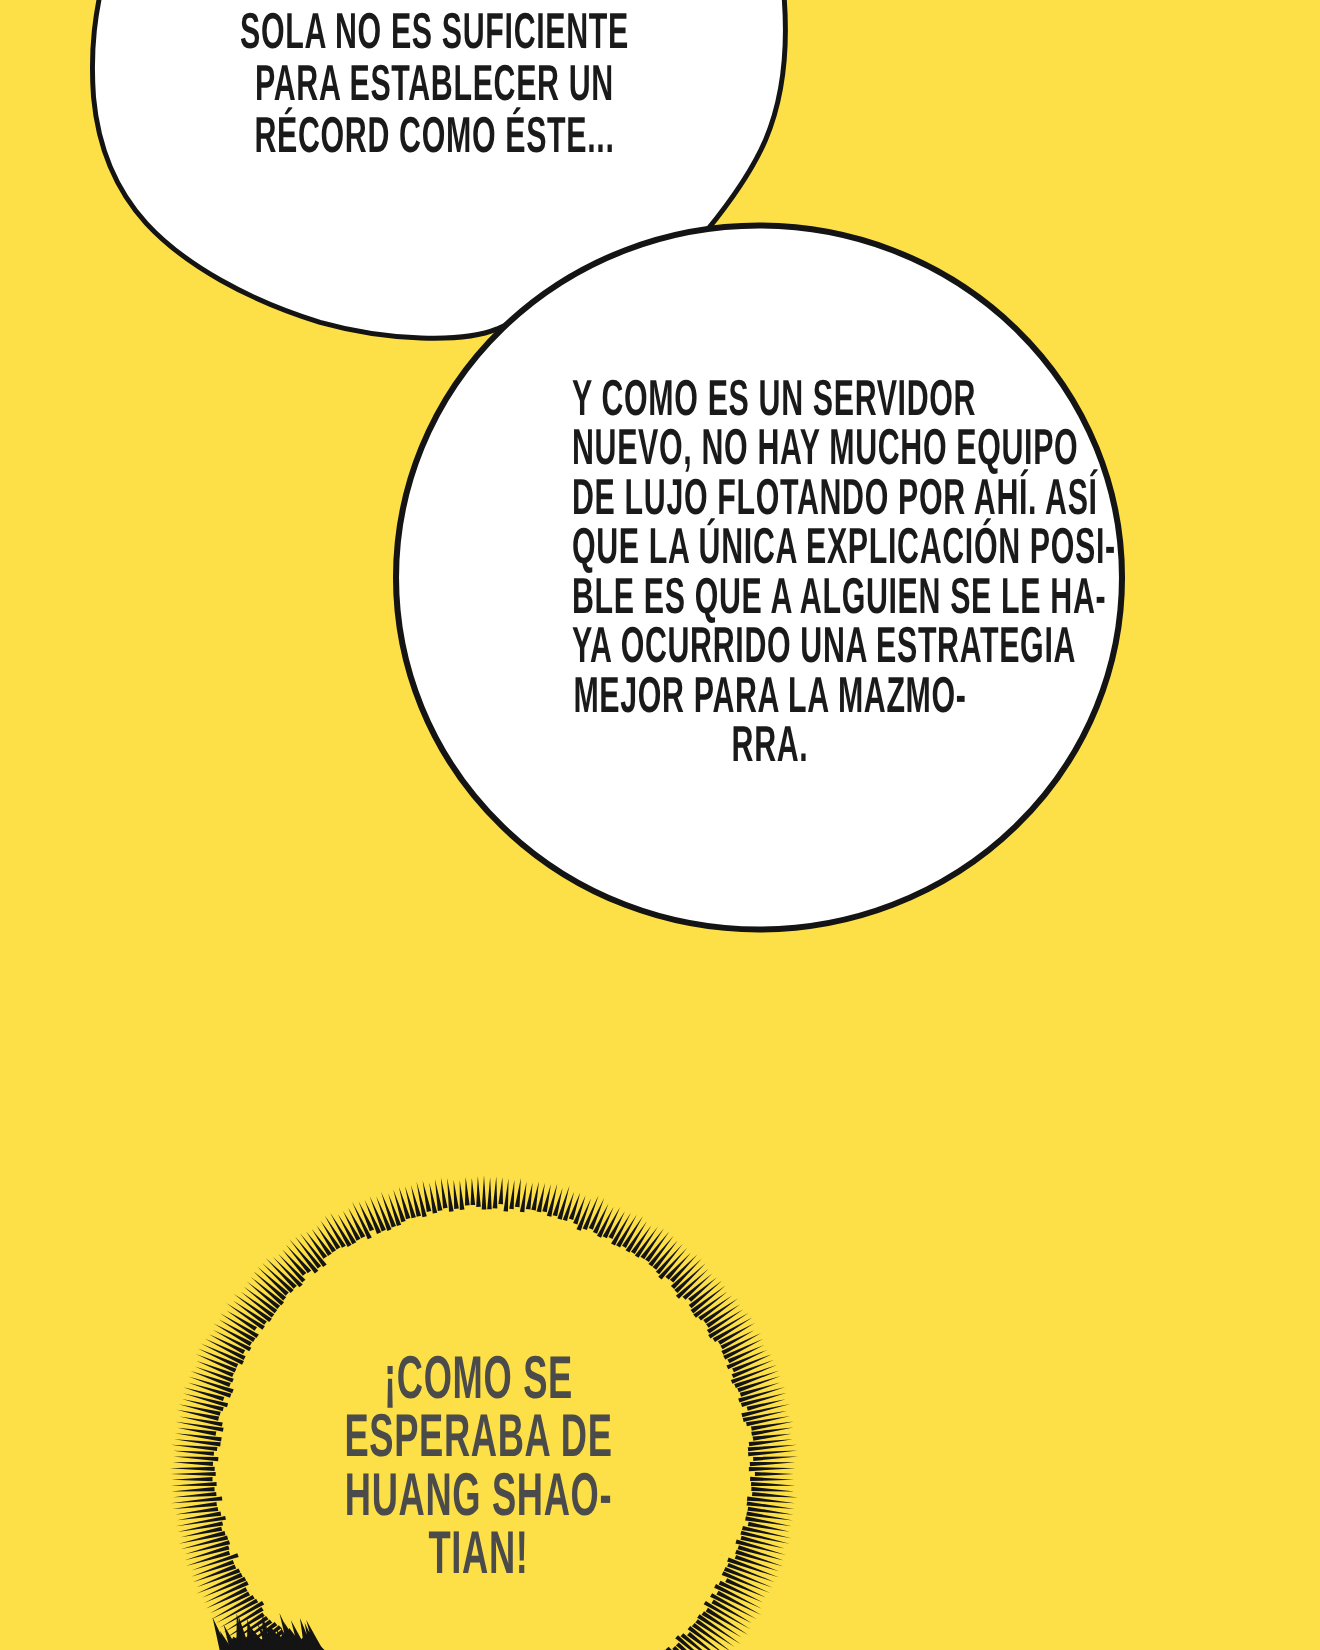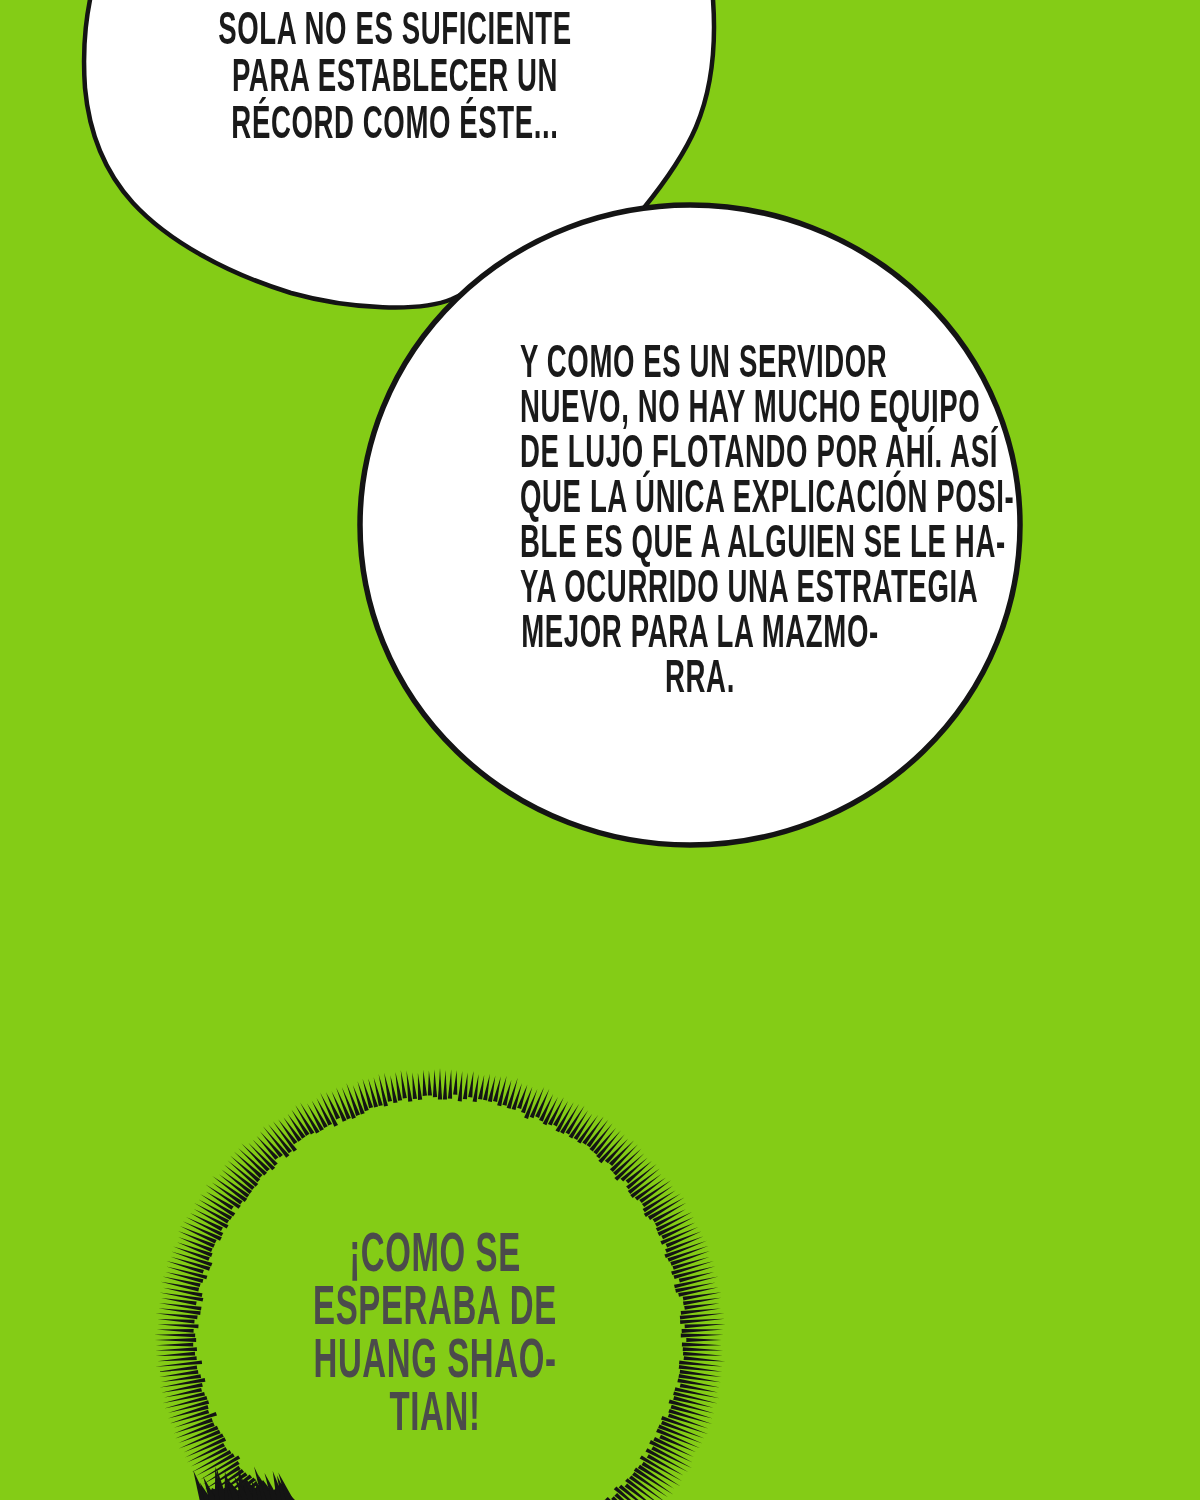--- a/index.html
+++ b/index.html
@@ -1,20 +1,20 @@
 <!DOCTYPE html>
 <html><head>
 <meta charset="utf-8">
 <style>
   html, body { margin: 0; padding: 0; background: #ffffff; }
   .page {
     position: relative;
     width: 1200px;
     height: 1500px;
-    background: #84cc16;
+    background: #fde047;
     overflow: hidden;
     font-family: "Liberation Sans", "DejaVu Sans", sans-serif;
   }
   .art-layer {
     position: absolute;
     left: 0; top: 0;
     width: 1200px; height: 1500px;
     display: block;
   }
   .bubble-text {

